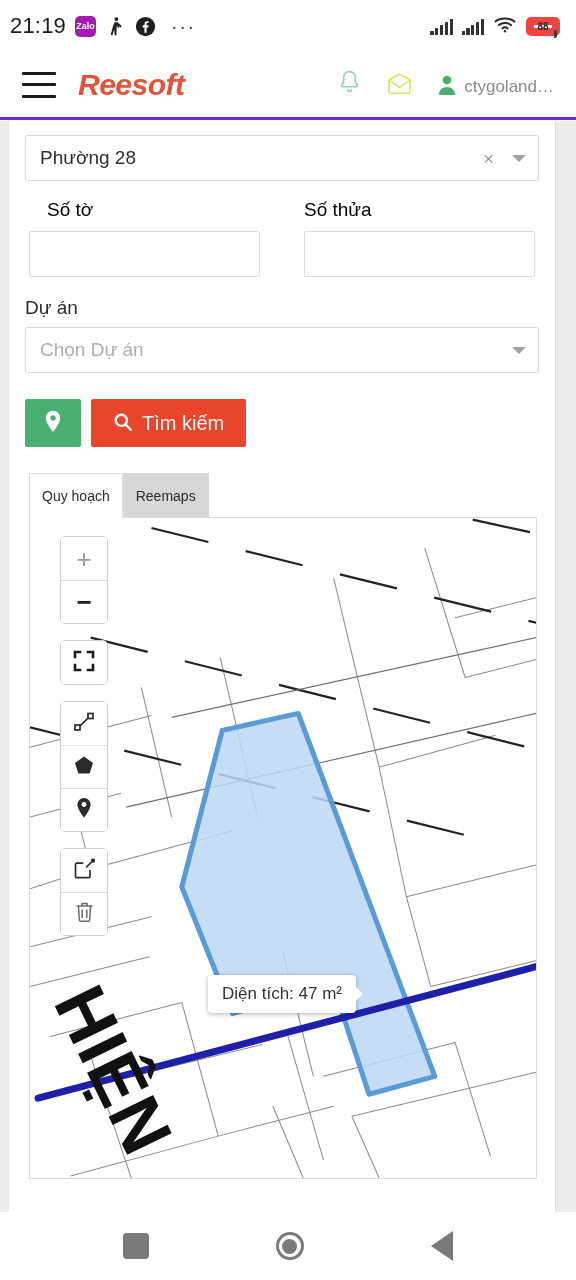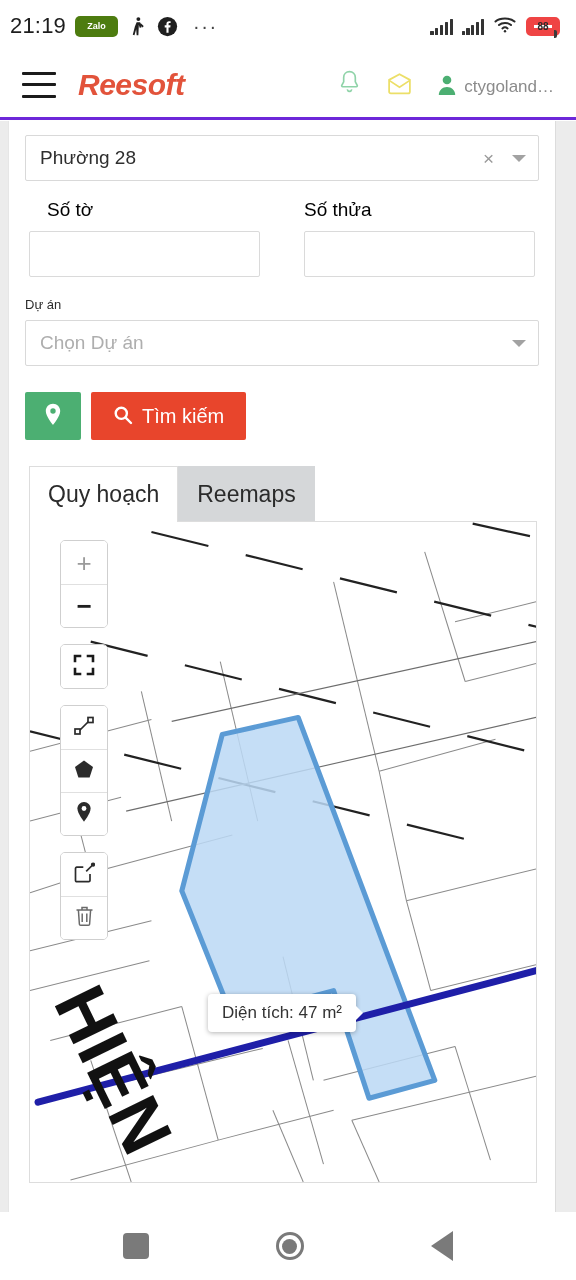--- a/index.html
+++ b/index.html
@@ -14,21 +14,21 @@
   
   .statusbar {
     height: 52px;
     display: flex; align-items: center;
     padding: 0 16px 0 10px;
     background: #ffffff;
   }
   .sb-left { display: flex; align-items: center; gap: 9px; }
   .sb-time { font-size: 22px; color: #1d1d1d; letter-spacing: .2px; }
   .sb-zalo {
-    width: 43px; height: 21px; border-radius: 5px; background: #4d7c0f;
+    width: 21px; height: 21px; border-radius: 5px; background: #a21caf;
     color: #fff; font-size: 9px; font-weight: bold;
     display: flex; align-items: center; justify-content: center;
   }
   .sb-icon { width: 21px; height: 21px; display: block; }
   .sb-dots { font-size: 20px; color: #444; letter-spacing: 1.5px; margin-left: 6px; line-height: 8px;}
   .sb-right { margin-left: auto; display: flex; align-items: center; gap: 9px; }
   .bars { display: flex; align-items: flex-end; gap: 1.6px; height: 17px; }
   .bars i { display:block; width: 3.2px; background: #333; border-radius: .5px; }
   .bars i:nth-child(1){height:4px;} .bars i:nth-child(2){height:7px;}
   .bars i:nth-child(3){height:10px;} .bars i:nth-child(4){height:13px;}
@@ -85,37 +85,37 @@
   }
 
   .field-label { font-size: 19px; color: #000000; margin: 16px 0 10px 20px; }
   .row2 { display:flex; gap: 44px; padding: 0 4px; }
   .row2 > div { flex: 1; }
   .text-input {
     width: 100%; height: 46px; border: 1px solid #dadada; background: #fff;
     border-radius: 2px; padding: 0 10px; font-size: 18px; color:#333;
     font-family: "Liberation Sans", sans-serif;
   }
-  .label-plain { font-size: 13px; color: #2c2c2c; margin: 18px 0 8px 0; }
+  .label-plain { font-size: 19px; color: #2c2c2c; margin: 18px 0 8px 0; }
 
   .btn-row { display:flex; gap: 10px; margin-top: 26px; }
   .btn-pin {
     width: 56px; height: 48px; background:#4caf72; border:none; border-radius:2px;
     display:flex; align-items:center; justify-content:center; cursor:pointer;
   }
   .btn-search {
     height: 48px; background:#e8452c; border:none; border-radius:2px;
     display:flex; align-items:center; gap:9px; padding: 0 22px; cursor:pointer;
   }
   .btn-search .txt { color:#fff; font-size: 20px; }
 
   
   .tabs { display:flex; margin-top: 26px; padding-left: 4px; }
   .tab {
-    padding: 14px 18px; font-size: 23px; color:#2b2b2b; cursor:pointer;
+    padding: 14px 12px; font-size: 14px; color:#2b2b2b; cursor:pointer;
     border: 1px solid transparent; border-bottom: none;
   }
   .tab.active { background:#fff; border-color:#dddddd; position:relative; z-index:2; }
   .tab.inactive { background:#d5d7d9; color:#2b2b2b; }
 
   
   .map-wrap {
     position: relative; margin: -1px 2px 0 4px; height: 662px;
     border: 1px solid #dddddd; background:#fff; overflow:hidden;
   }
@@ -128,21 +128,21 @@
   }
   .ctrl {
     height: 43px; display:flex; align-items:center; justify-content:center;
     cursor:pointer; background:#fff;
   }
   .ctrl + .ctrl { border-top: 1px solid #e0e0e0; }
   .ctrl.plus { color:#9b9b9b; font-size: 26px; line-height:1; }
   .ctrl.minus { color:#1f1f1f; font-size: 26px; line-height:1; font-weight:bold;}
 
   .tooltip {
-    position:absolute; left: 208px; top: 873px;
+    position:absolute; left: 208px; top: 854px;
     background:#fff; border-radius: 4px; padding: 9px 14px;
     font-size: 17px; color:#333; box-shadow: 0 1px 5px rgba(0,0,0,.3);
     white-space: nowrap; z-index: 6;
   }
   .tooltip::after{
     content:""; position:absolute; right:-7px; top:50%; margin-top:-7px;
     width:0;height:0;border-top:7px solid transparent;border-bottom:7px solid transparent;
     border-left:7px solid #fff;
   }
   .map-label {

